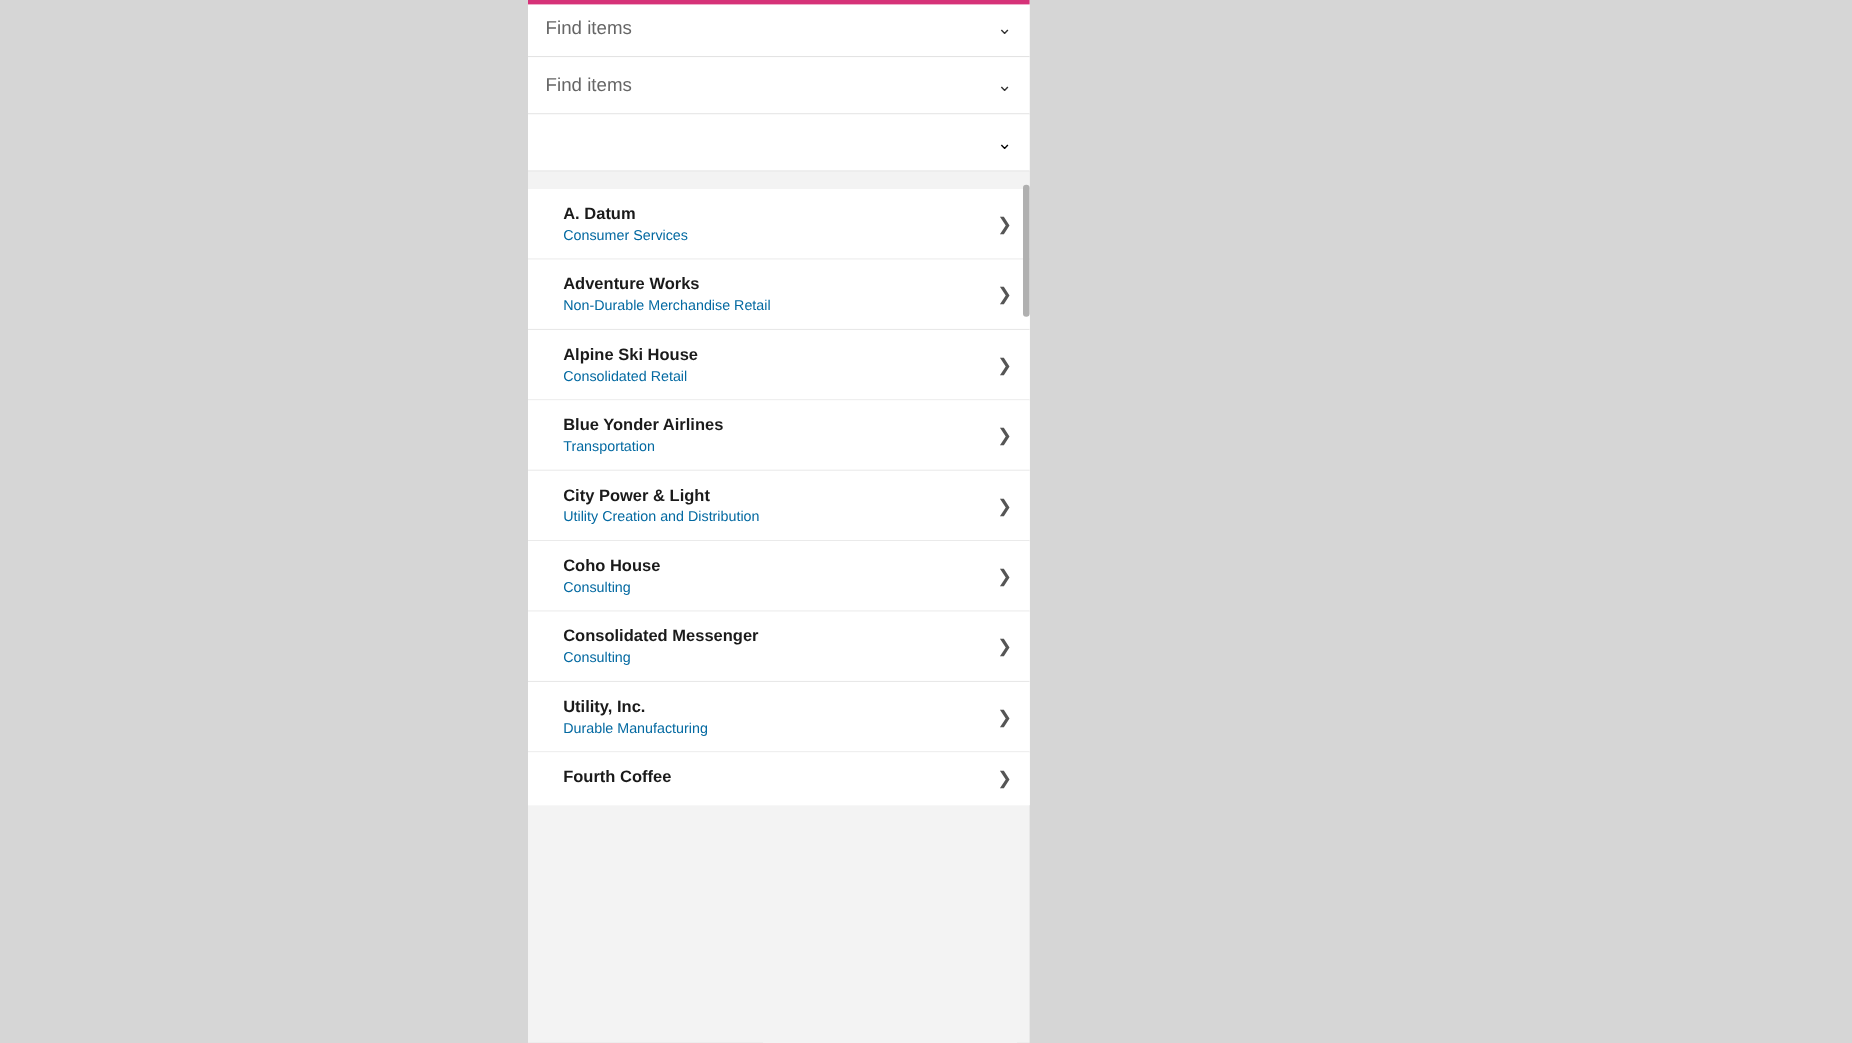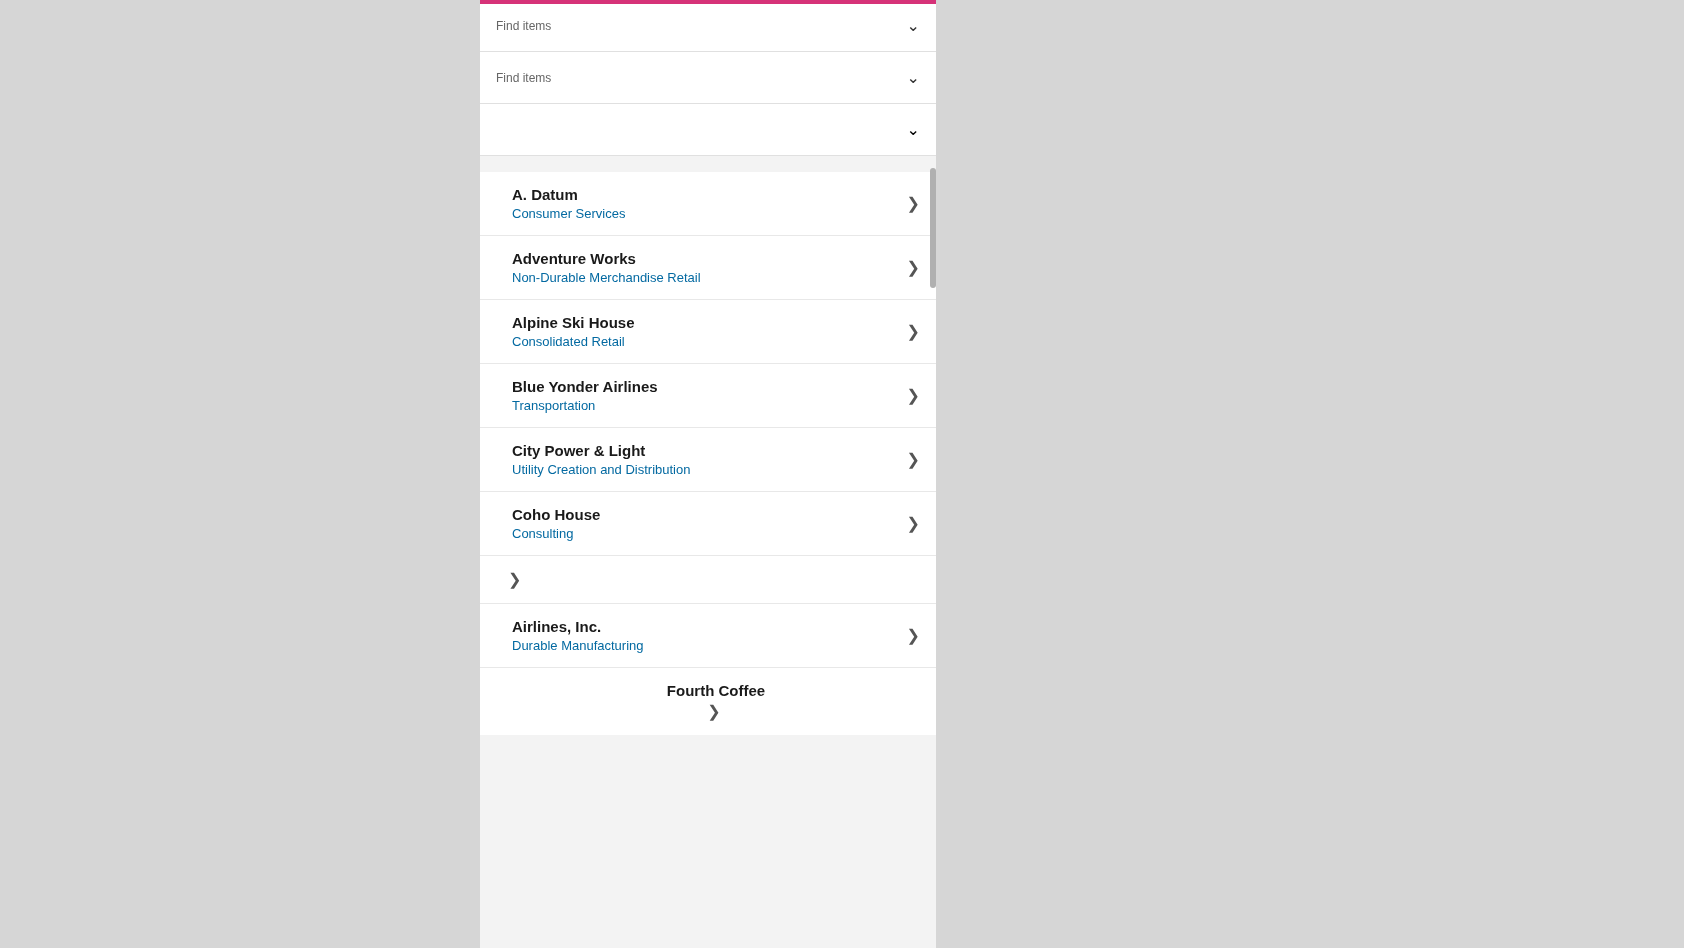--- a/index.html
+++ b/index.html
@@ -35,21 +35,21 @@
       display: flex;
       align-items: center;
       justify-content: space-between;
       padding: 0 16px;
       height: 52px;
       cursor: pointer;
     }
 
     .filter-row .filter-label {
       color: #666;
-      font-size: 12px;
+      font-size: 17px;
     }
 
     .filter-row .chevron-down {
       font-size: 16px;
       color: #333;
     }
 
     .empty-filter-row {
       background: #ffffff;
       border-bottom: 1px solid #e0e0e0;
@@ -192,32 +192,36 @@
 
     <div class="list-item">
       <div class="item-text">
         <span class="item-name">Coho House</span>
         <span class="item-sub">Consulting</span>
       </div>
       <span class="item-chevron">❯</span>
     </div>
 
     <div class="list-item">
-      <span class="item-chevron">❯</span>
-    </div>
-
-    <div class="list-item">
-      <div class="item-text">
-        <span class="item-name">Airlines, Inc.</span>
+      <div class="item-text">
+        <span class="item-name">Consolidated Messenger</span>
+        <span class="item-sub">Consulting</span>
+      </div>
+      <span class="item-chevron">❯</span>
+    </div>
+
+    <div class="list-item">
+      <div class="item-text">
+        <span class="item-name">Utility, Inc.</span>
         <span class="item-sub">Durable Manufacturing</span>
       </div>
       <span class="item-chevron">❯</span>
     </div>
 
-    <div class="list-item" style="border-bottom: none; overflow: hidden; flex-direction: column;">
+    <div class="list-item" style="border-bottom: none; overflow: hidden;">
       <div class="item-text">
         <span class="item-name">Fourth Coffee</span>
         <span class="item-sub"></span>
       </div>
       <span class="item-chevron">❯</span>
     </div>
 
   </div>
 
   <div class="scrollbar-thumb"></div>

